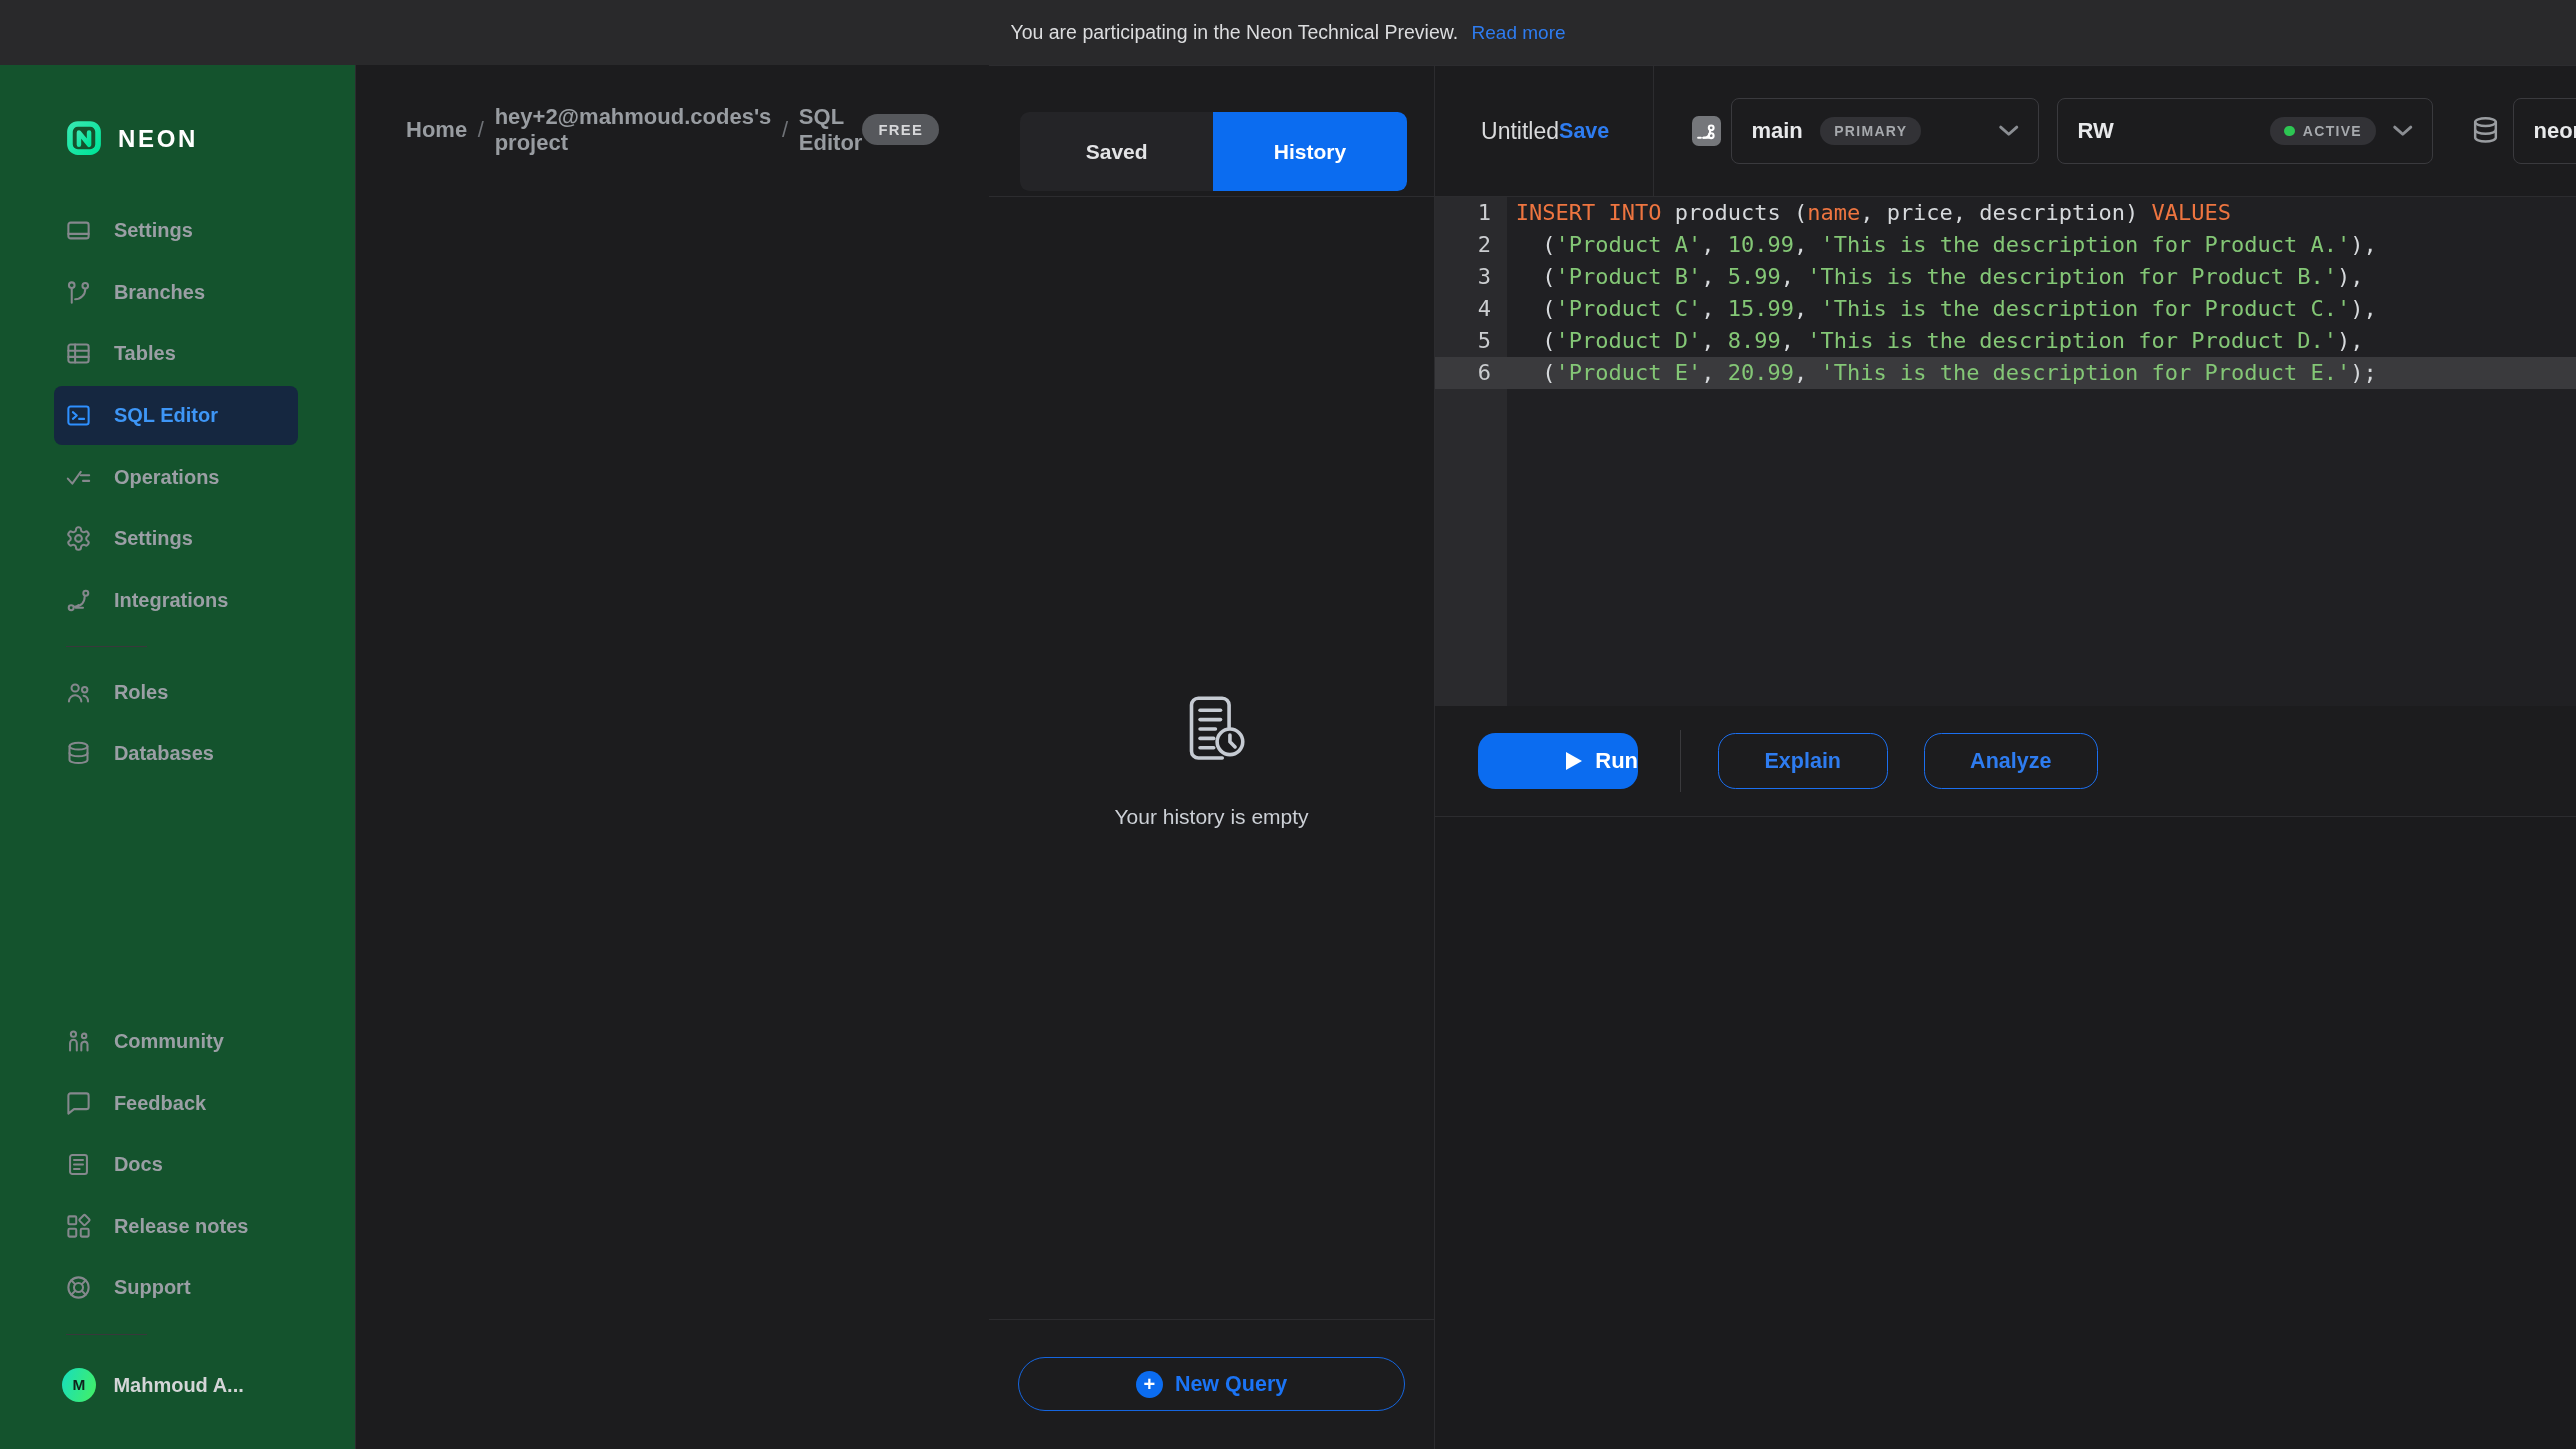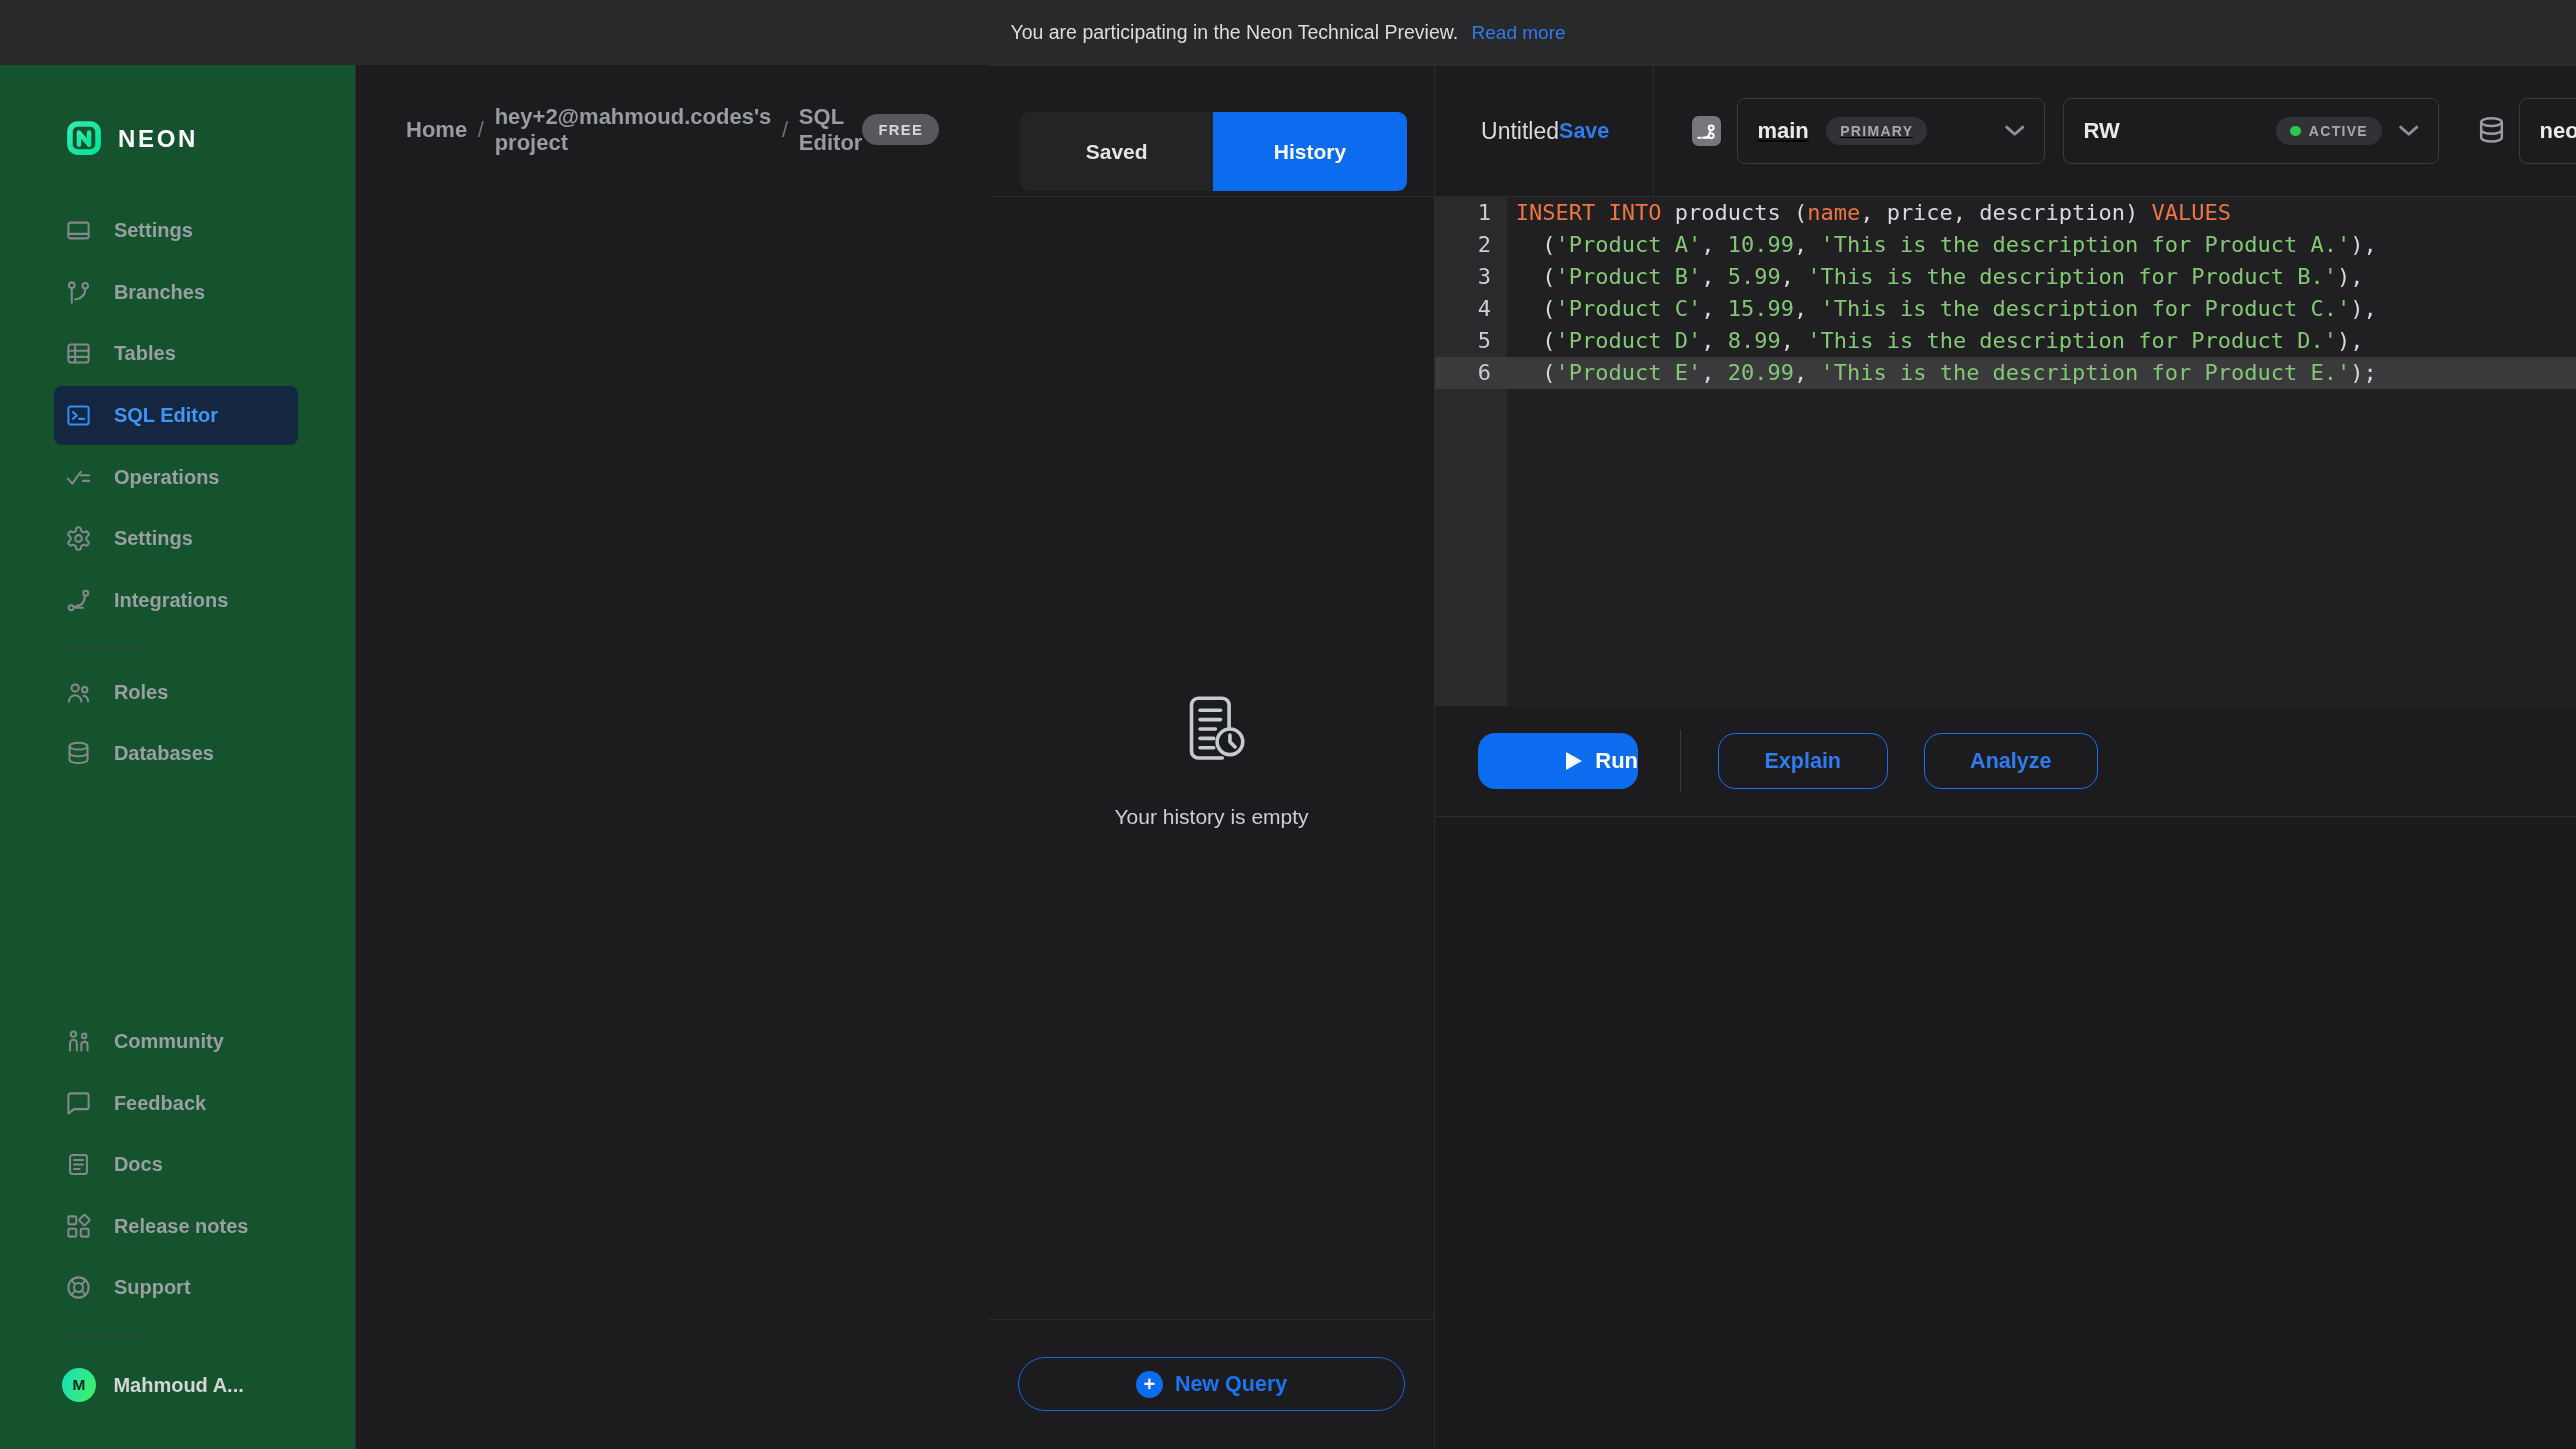--- a/index.html
+++ b/index.html
@@ -63,21 +63,21 @@
   .ed-title { margin-left:46px; color:#d9dadc; font-size:23px; cursor:text; }
   .save-link { margin-left:auto; margin-right:44px; color:#2e7cf0; font-size:21.5px; font-weight:600; cursor:pointer; }
   .vdiv { width:0.7px; height:100%; background:#2c2c2f; }
   .branch-img-icon { margin-left:38px; width:29.5px; height:29.5px; border-radius:6.7px; background:#75777b; display:flex; align-items:center; justify-content:center; flex-shrink:0; cursor:pointer; }
   .branch-img-icon svg { width:23px; height:23px; stroke:#fff; fill:none; stroke-width:2; stroke-linecap:round; }
   .select-box { height:66px; border:1.3px solid #3a3a3e; border-radius:8px; display:flex; align-items:center; padding:0 19px; cursor:pointer; flex-shrink:0; }
   .select-box .value { color:#e8e9eb; font-size:22px; font-weight:600; }
   .pill-badge { background:#323236; border-radius:670px; padding:6px 14px; display:flex; align-items:center; gap:8px; color:#a6a9ad; font-size:14px; font-weight:700; letter-spacing:1.3px; }
   .dot { width:10.7px; height:10.7px; border-radius:50%; background:#2dc653; }
   .chev svg { width:21.5px; height:13.4px; stroke:#8b8e93; fill:none; stroke-width:3.2; stroke-linecap:round; stroke-linejoin:round; display:block; }
-  .box-main { margin-left:16px; width:308px;text-decoration:underline; }
+  .box-main { margin-left:10px; width:308px; }
   .box-main .pill-badge { margin-left:17.4px; }
   .box-main .chev { margin-left:auto; }
   .box-rw { margin-left:18px; width:376px; }
   .box-rw .pill-badge { margin-left:auto; }
   .box-rw .chev { margin-left:16px; }
   .db-icon { margin-left:37px; flex-shrink:0; }
   .db-icon svg { width:31px; height:31px; stroke:#9a9da1; fill:none; stroke-width:1.9; stroke-linecap:round; }
   .box-db { margin-left:12px; width:317px; margin-right:44px; }
   .box-db .chev { margin-left:auto; }
 

